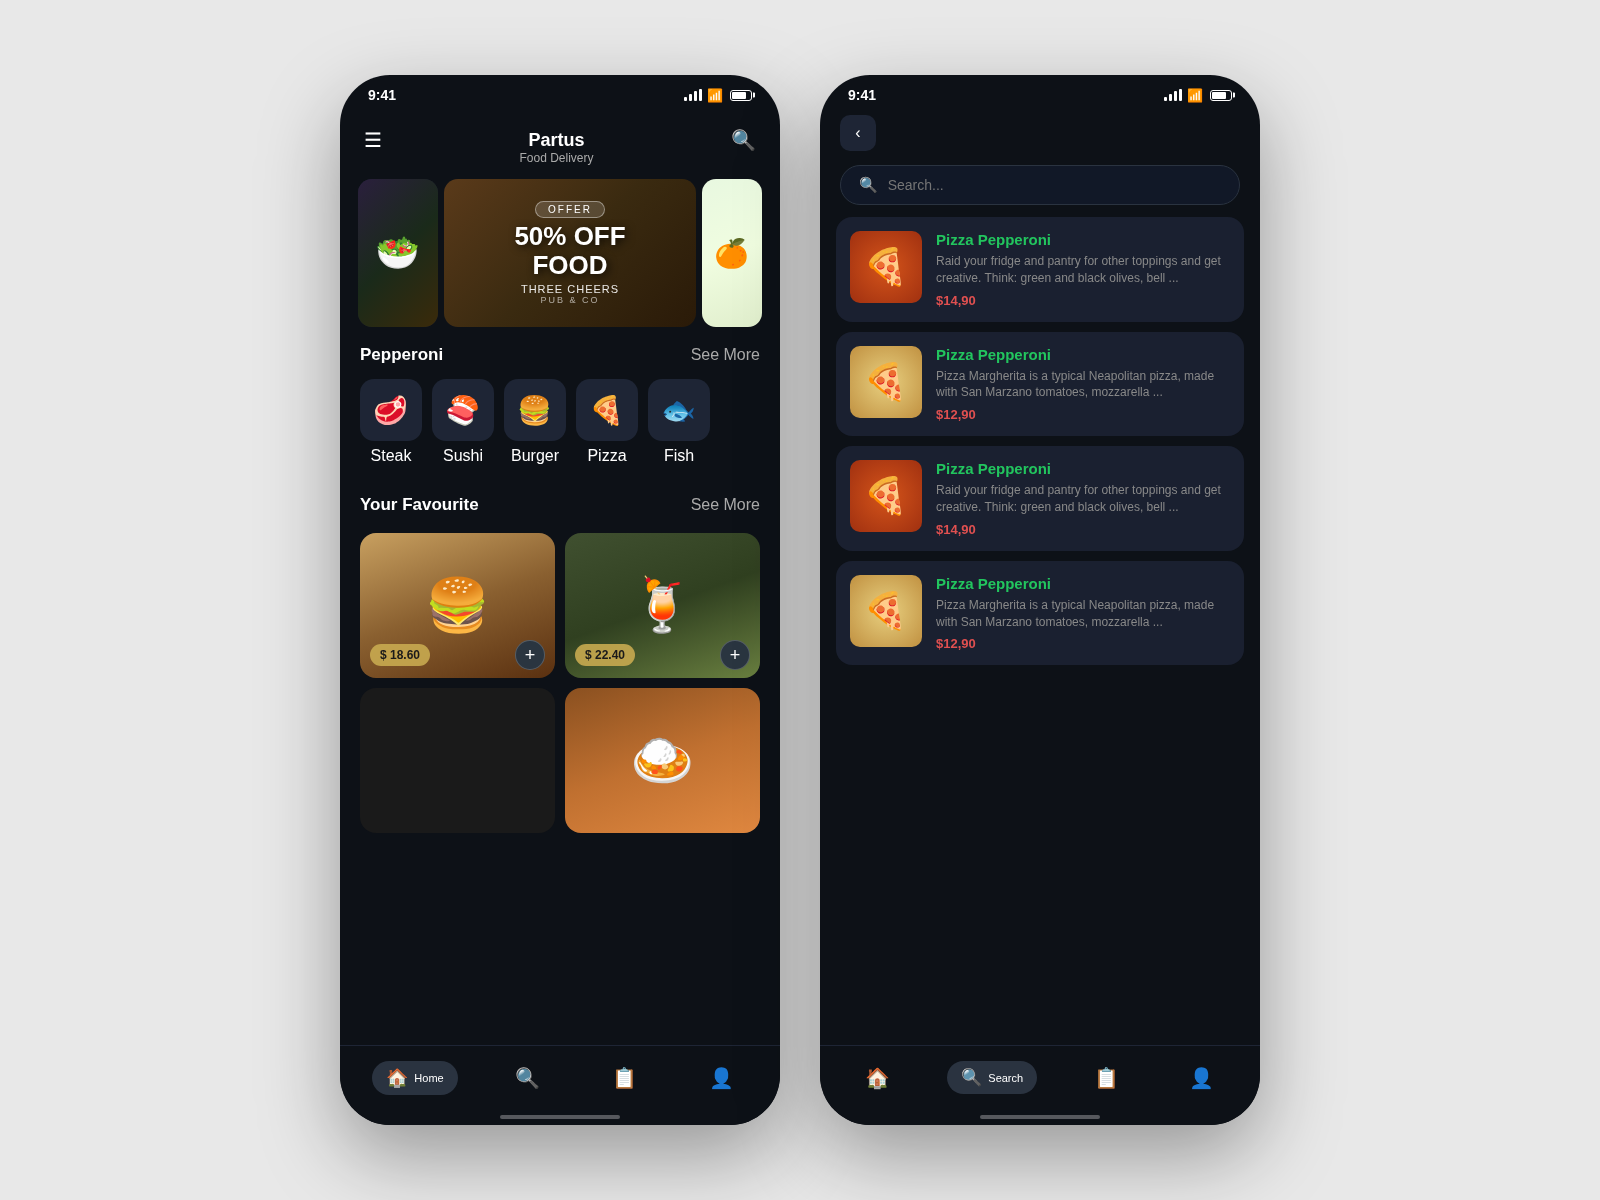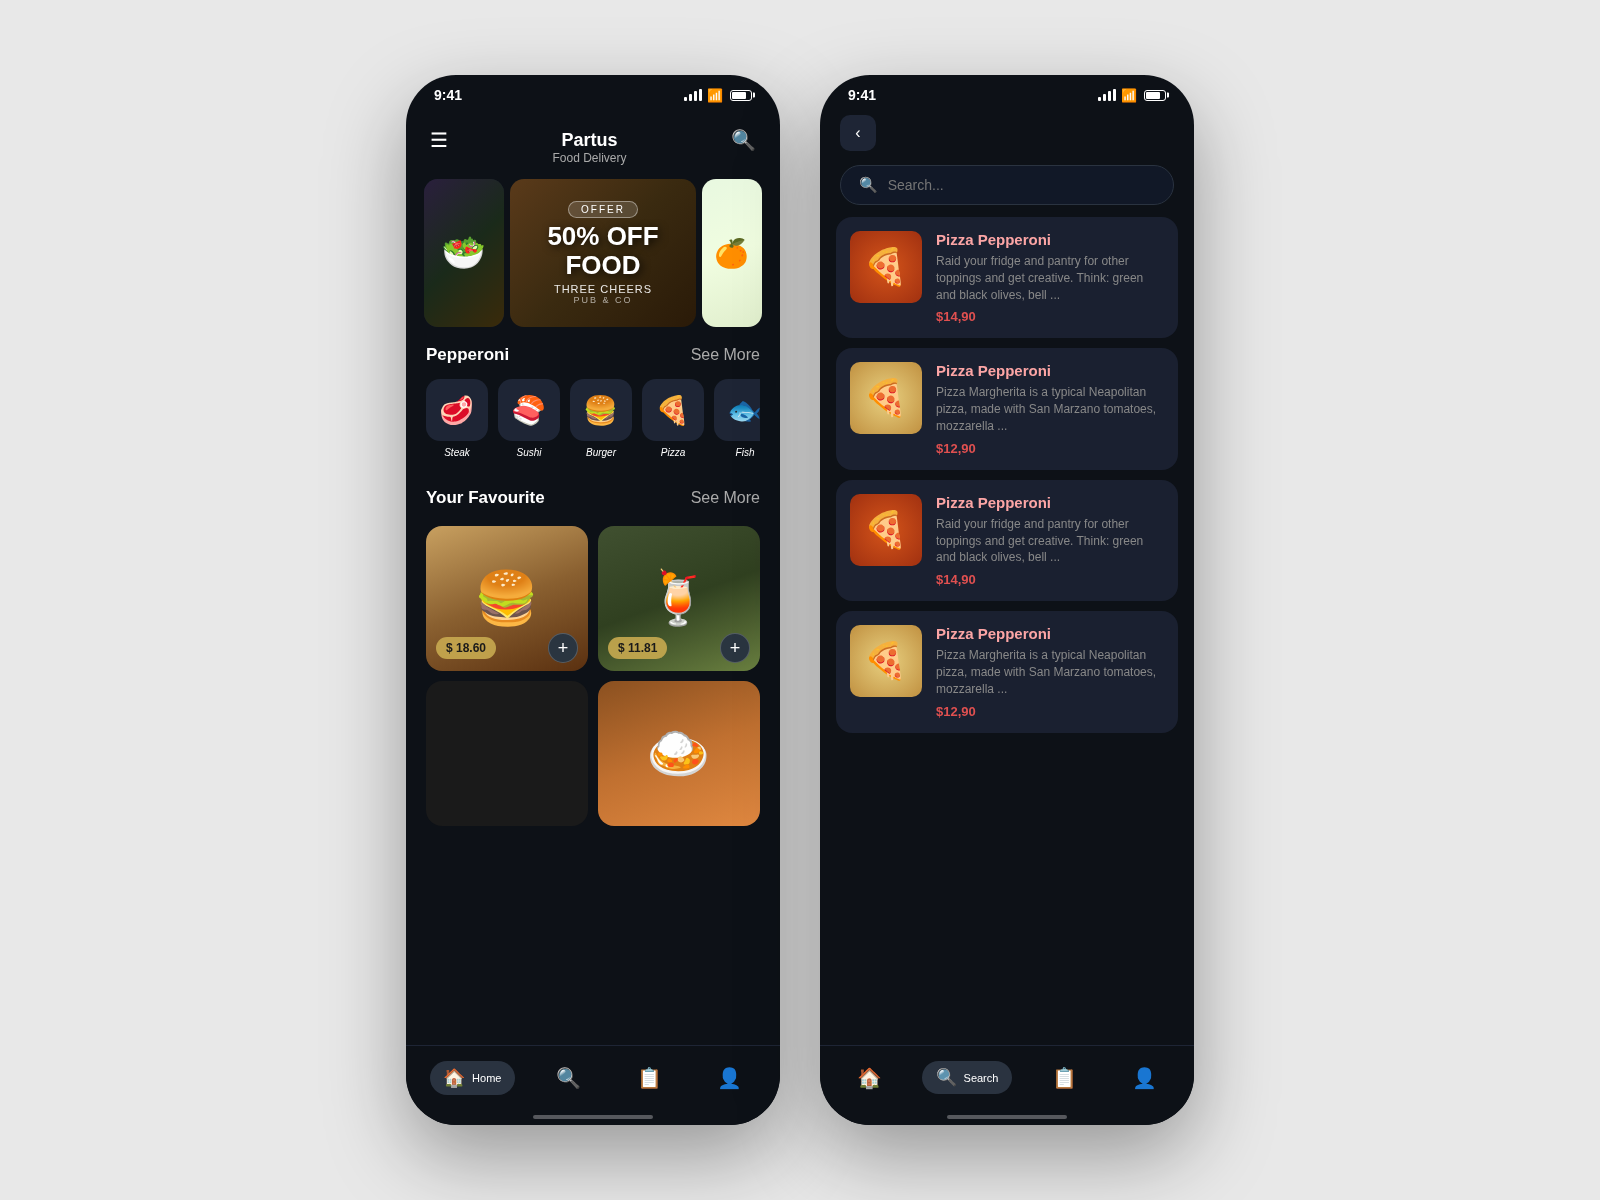--- a/index.html
+++ b/index.html
@@ -9,21 +9,21 @@
       background: #e8e8e8;
       display: flex;
       align-items: center;
       justify-content: center;
       gap: 40px;
       font-family: -apple-system, BlinkMacSystemFont, 'Segoe UI', sans-serif;
     }
 
     
     .phone {
-      width: 374px;
+      width: 440px;
       height: 1050px;
       background: #0d1117;
       border-radius: 50px;
       overflow: hidden;
       position: relative;
       box-shadow: 0 30px 80px rgba(0,0,0,0.35);
     }
 
     
     .status-bar {
@@ -245,24 +245,23 @@
       width: 62px;
       height: 62px;
       background: #1e2535;
       border-radius: 14px;
       display: flex;
       align-items: center;
       justify-content: center;
       font-size: 28px;
     }
     .category-label {
-      font-size: 10px;
+      font-size: 16px;
       color: white;
       text-align: left;
-      font-style: italic;
     }
 
     
     .favourites-grid {
       display: grid;
       grid-template-columns: 1fr 1fr;
       gap: 10px;
       padding: 0 20px;
     }
     .fav-card {
@@ -456,21 +455,21 @@
       justify-content: center;
       font-size: 36px;
       width: 72px;
       height: 72px;
       border-radius: 10px;
     }
     .food-info { flex: 1; }
     .food-name {
       font-size: 15px;
       font-weight: 700;
-      color: #fca5a5;
+      color: #22c55e;
       margin-bottom: 5px;
     }
     .food-desc {
       font-size: 12px;
       color: #888;
       line-height: 1.4;
       margin-bottom: 6px;
     }
     .food-price {
       font-size: 13px;
@@ -582,21 +581,21 @@
     <div class="fav-card">
       <div class="fav-card-img fav-card-img-burger">🍔</div>
       <div class="fav-card-bottom">
         <span class="fav-price-badge">$ 18.60</span>
         <div class="fav-add-btn">+</div>
       </div>
     </div>
     <div class="fav-card">
       <div class="fav-card-img fav-card-img-drinks">🍹</div>
       <div class="fav-card-bottom">
-        <span class="fav-price-badge">$ 11.81</span>
+        <span class="fav-price-badge">$ 22.40</span>
         <div class="fav-add-btn">+</div>
       </div>
     </div>
     <div class="fav-card">
       <div class="fav-card-img fav-card-img-dark"></div>
     </div>
     <div class="fav-card">
       <div class="fav-card-img fav-card-img-food">🍛</div>
     </div>
   </div>

